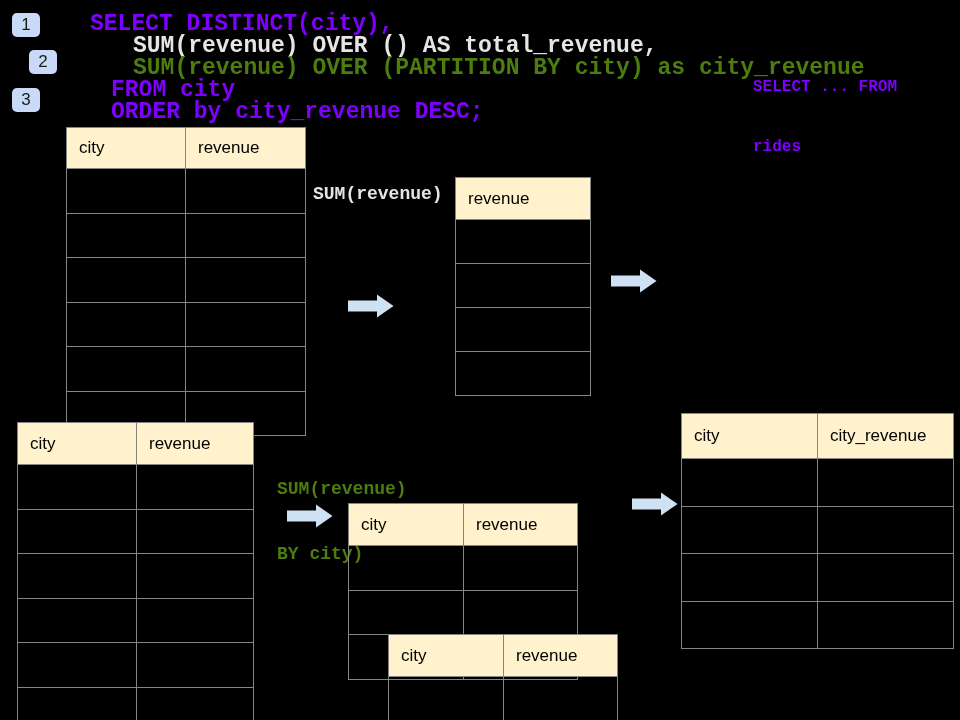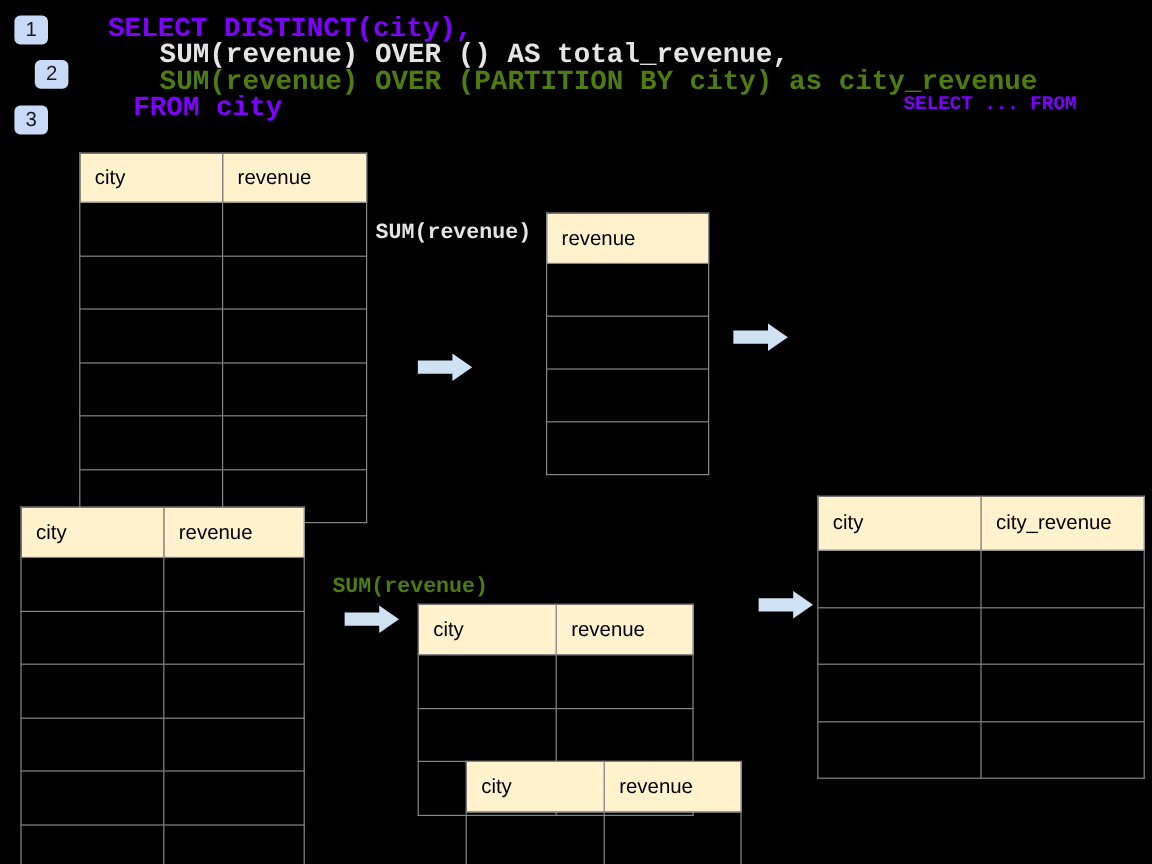--- a/index.html
+++ b/index.html
@@ -73,23 +73,25 @@
     <span>2</span>
   </div>
   <div class="badge" style="left:12px; top:88px;">
     <span>3</span>
   </div>
 
   <div class="code code-main c-purple" style="left:90px;  top:13px;">SELECT DISTINCT(city),</div>
   <div class="code code-main c-red" style="left:133px; top:35px;">SUM(revenue) OVER () AS total_revenue,</div>
   <div class="code code-main c-green" style="left:133px; top:57px;">SUM(revenue) OVER (PARTITION BY city) as city_revenue</div>
   <div class="code code-main c-purple" style="left:111px; top:79px;">FROM city</div>
+  <div class="code code-main c-purple" style="left:111px; top:101px;">ORDER by city_revenue DESC;</div>
 
   <div class="code code-note c-purple" style="left:753px; top:37px;">
     <div>SELECT ... FROM</div>
+    <div>rides</div>
   </div>
 
   <div class="tbl t1" style="left:66px; top:127px;">
     <table>
       <colgroup>
           <col style="width:119px">
           <col style="width:120px">
         </colgroup>
       <thead>
         <tr>
@@ -205,20 +207,21 @@
           <tr>
             <td></td>
             <td></td>
           </tr>
         </tbody>
     </table>
   </div>
 
   <div class="code code-label-tight c-green" style="left:277px; top:436px;">
     <div>SUM(revenue)</div>
+    <div>BY city)</div>
   </div>
 
   <div class="arrow" style="left:287px; top:504px;">
     <svg width="46" height="24" viewBox="0 0 46 24">
         <path d="M0,6.5 H29 V0.5 L45.5,12 L29,23.5 V17.5 H0 Z" fill="#CFE2F3"></path>
       </svg>
   </div>
 
   <div class="tbl t4 back" style="left:348px; top:503px;">
     <table>

